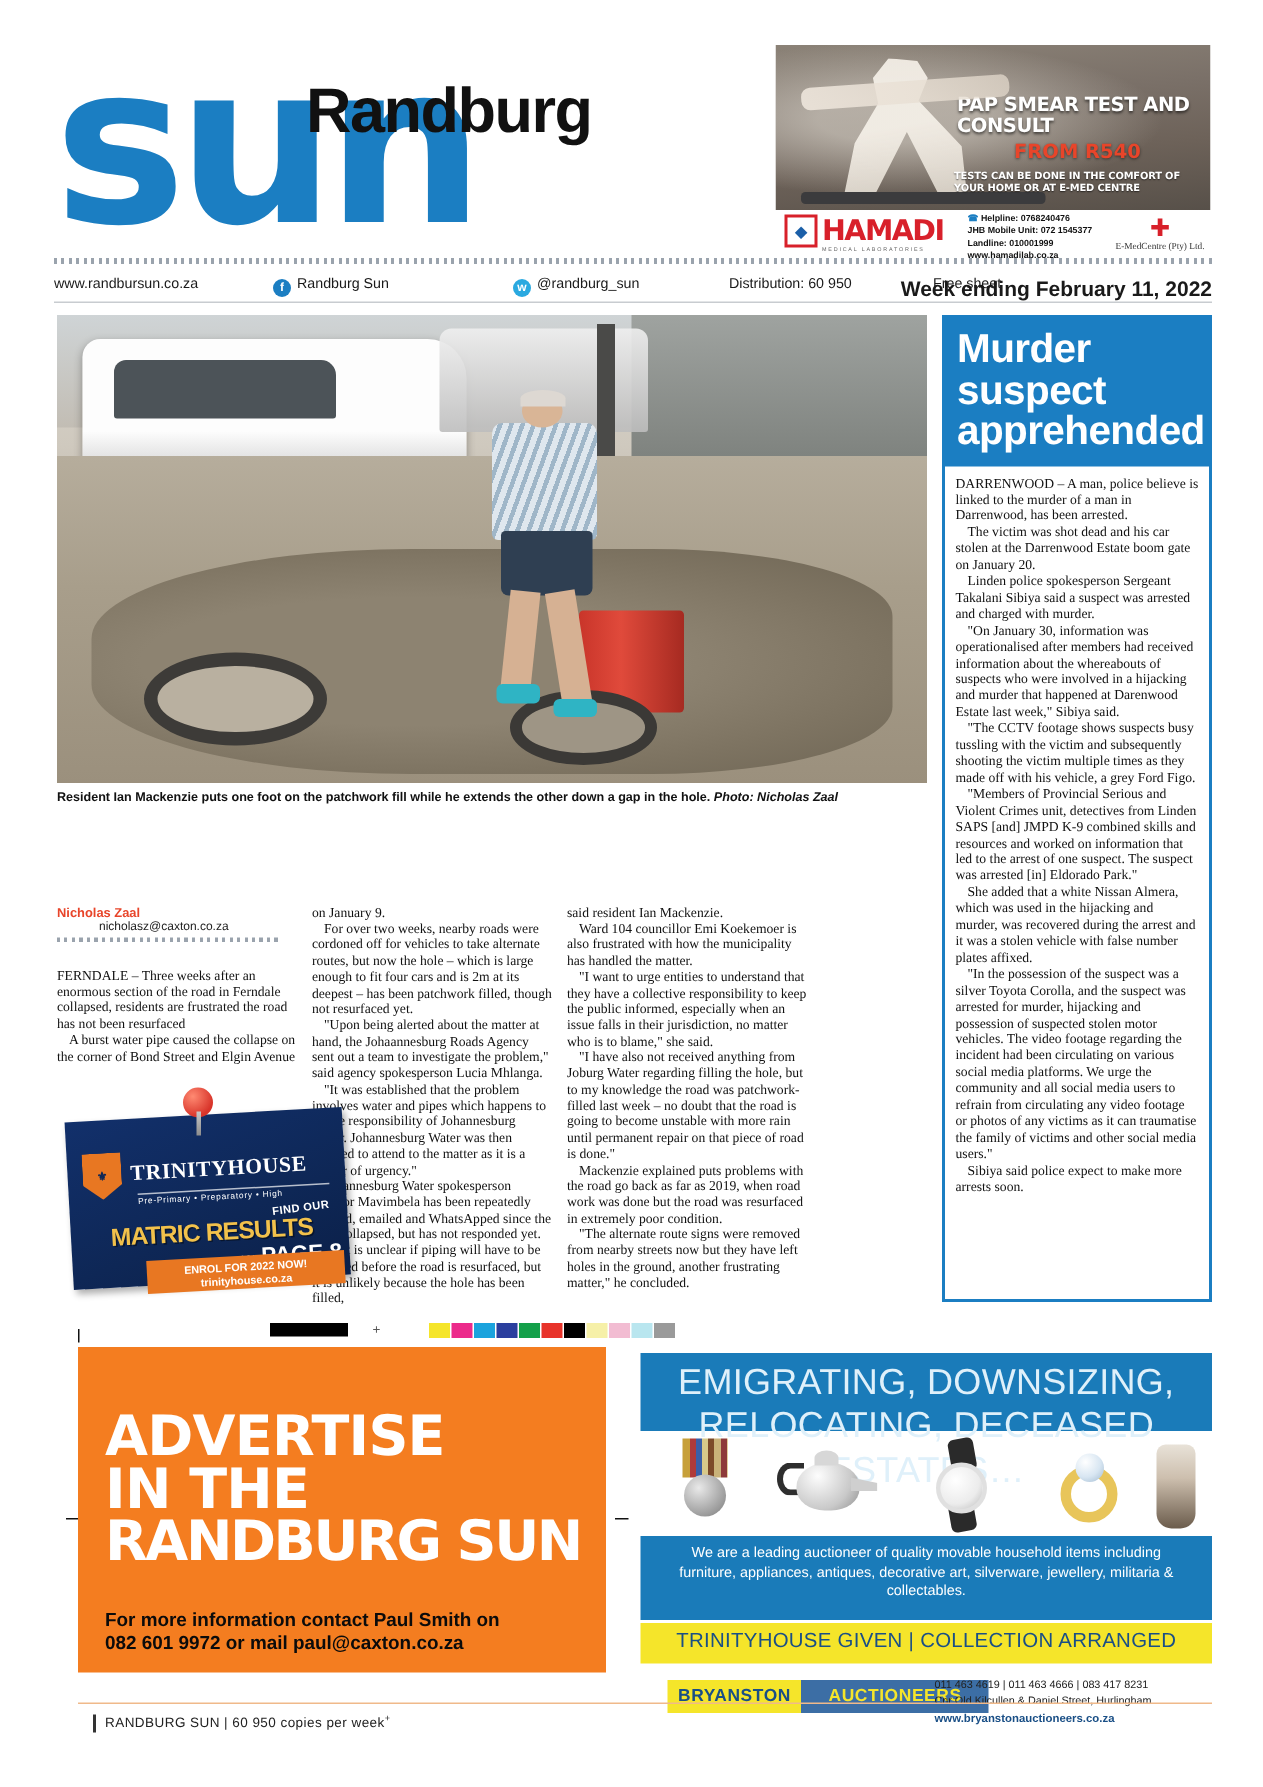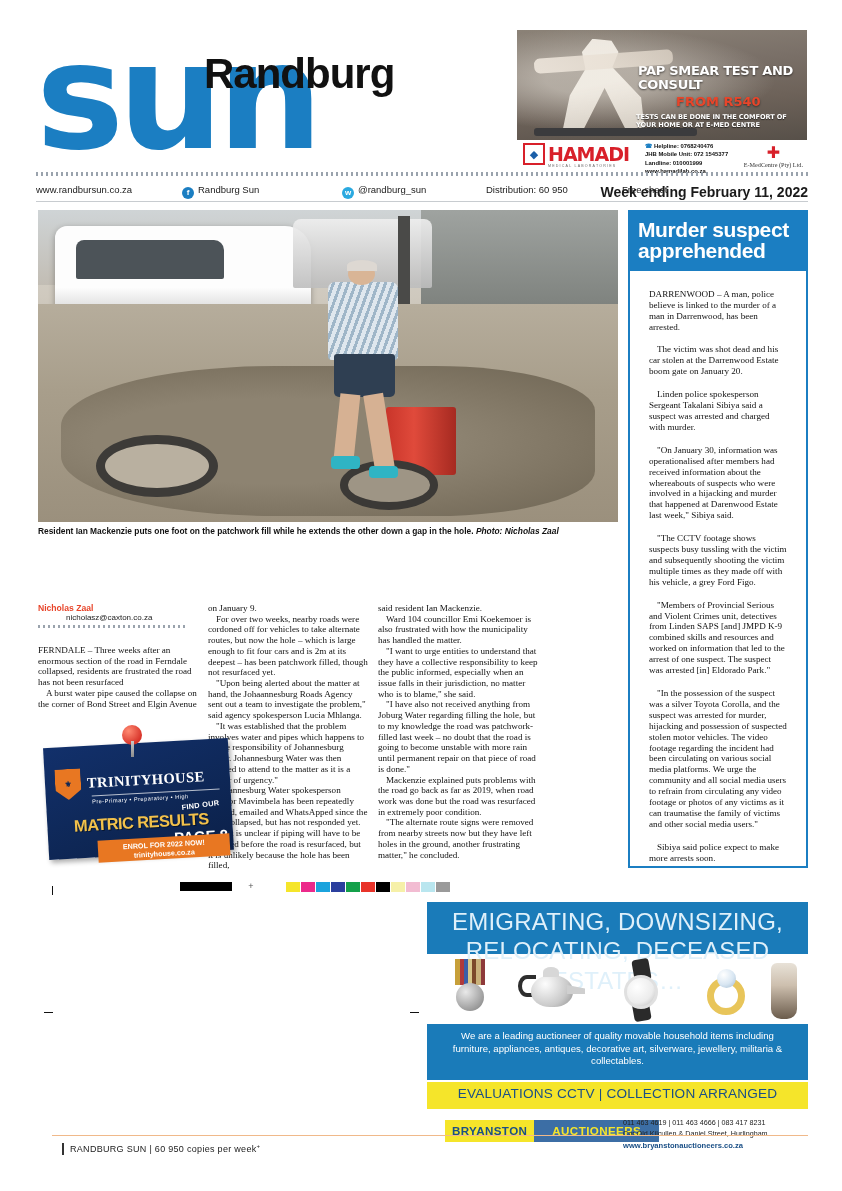--- a/index.html
+++ b/index.html
@@ -191,24 +191,24 @@
   .tri-pin { position:absolute; left:76px; top:0px; width:22px; height:30px; }
   .tri-pin-head { width:20px; height:20px; border-radius:50%;
                   background:radial-gradient(circle at 33% 30%, #ff8a72, #d8342a 70%); }
   .tri-pin-needle { position:absolute; left:9px; top:16px; width:3px; height:16px;
                     background:linear-gradient(180deg,#c7c7c7,#8d8d8d); }
 
   
   .sidebar { position:absolute; left:628px; top:210px; width:180px; height:658px;
              border:2px solid #1b7ec2; background:#fff; }
   .sb-head { background:#1b7ec2; color:#fff; padding:7px 8px 9px 8px;
-             font-size:21px; font-weight:bold; line-height:1.02; letter-spacing:-.4px; }
+             font-size:27px; font-weight:bold; line-height:1.02; letter-spacing:-.4px; }
   .sb-body { padding:6px 7px 5px 7px; font-family:"Liberation Serif", serif;
              font-size:9.1px; line-height:1.2; color:#111; }
-  .sb-body p { margin:12px; text-indent:8px; }
+  .sb-body p { margin:0; text-indent:8px; }
   .sb-body p.first { text-indent:0; }
 
   
   .colorbar { position:absolute; left:180px; top:882px; width:250px; height:12px; }
   .cb-blk { position:absolute; left:0; top:0; width:52px; height:9px; background:#000; }
   .cb-reg { position:absolute; left:66px; top:0; width:10px; height:9px; color:#555;
             font-size:9px; line-height:9px; text-align:center; }
   .cb-sw { position:absolute; top:0; width:14px; height:10px; }
   .crop-mark-v { position:absolute; width:1px; height:9px; background:#111; }
   .crop-mark-h { position:absolute; width:9px; height:1px; background:#111; }
@@ -423,20 +423,21 @@
 
   <div class="sidebar">
     <div class="sb-head">Murder suspect apprehended</div>
     <div class="sb-body">
       <p class="first">DARRENWOOD – A man, police believe is linked to the murder of a man in Darrenwood, has been arrested.</p>
       <p>The victim was shot dead and his car stolen at the Darrenwood Estate boom gate on January 20.</p>
       <p>Linden police spokesperson Sergeant Takalani Sibiya said a suspect was arrested and charged with murder.</p>
       <p>"On January 30, information was operationalised after members had received information about the whereabouts of suspects who were involved in a hijacking and murder that happened at Darenwood Estate last week," Sibiya said.</p>
       <p>"The CCTV footage shows suspects busy tussling with the victim and subsequently shooting the victim multiple times as they made off with his vehicle, a grey Ford Figo.</p>
       <p>"Members of Provincial Serious and Violent Crimes unit, detectives from Linden SAPS [and] JMPD K-9 combined skills and resources and worked on information that led to the arrest of one suspect. The suspect was arrested [in] Eldorado Park."</p>
+      <p>She added that a white Nissan Almera, which was used in the hijacking and murder, was recovered during the arrest and it was a stolen vehicle with false number plates affixed.</p>
       <p>"In the possession of the suspect was a silver Toyota Corolla, and the suspect was arrested for murder, hijacking and possession of suspected stolen motor vehicles. The video footage regarding the incident had been circulating on various social media platforms. We urge the community and all social media users to refrain from circulating any video footage or photos of any victims as it can traumatise the family of victims and other social media users."</p>
       <p>Sibiya said police expect to make more arrests soon.</p>
     </div>
   </div>
 
   <div class="colorbar">
     <div class="cb-blk"></div>
     <div class="cb-reg">+</div>
     <div class="cb-sw" style="left:106px;background:#f5e52a"></div>
     <div class="cb-sw" style="left:121px;background:#ec2a8b"></div>
@@ -447,20 +448,31 @@
     <div class="cb-sw" style="left:196px;background:#000000"></div>
     <div class="cb-sw" style="left:211px;background:#f6f0a8"></div>
     <div class="cb-sw" style="left:226px;background:#f2bcd2"></div>
     <div class="cb-sw" style="left:241px;background:#b9e6ef"></div>
     <div class="cb-sw" style="left:256px;background:#9a9a9a"></div>
   </div>
   <div class="crop-mark-v" style="left:52px;top:886px;"></div>
   <div class="crop-mark-h" style="left:44px;top:1012px;"></div>
   <div class="crop-mark-h" style="left:410px;top:1012px;"></div>
 
+  <div class="advbox">
+    <div class="adv-big">
+      <div>ADVERTISE</div>
+      <div>IN THE</div>
+      <div class="l3">RANDBURG SUN</div>
+    </div>
+    <div class="adv-sub">
+      <div>For more information contact Paul Smith on</div>
+      <div>082 601 9972 or mail paul@caxton.co.za</div>
+    </div>
+  </div>
 
   <div class="bry">
     <div class="bry-head">EMIGRATING, DOWNSIZING, RELOCATING, DECEASED ESTATES…</div>
     <div class="bry-items">
       <div class="bi bi-medal">
         <div class="rib"></div>
         <div class="disc"></div>
       </div>
       <div class="bi bi-teapot">
         <div class="handle"></div>
@@ -476,21 +488,21 @@
       <div class="bi bi-ring">
         <div class="band"></div>
         <div class="stone"></div>
       </div>
       <div class="bi bi-vase">
         <div class="v"></div>
       </div>
     </div>
     <div class="bry-desc">We are a leading auctioneer of quality movable household items including furniture, appliances, antiques, decorative art, silverware, jewellery, militaria &amp; collectables.</div>
     <div class="bry-yellow">
-      <span>EVALUATIONS CCTV</span>
+      <span>TRINITYHOUSE GIVEN</span>
       <span>|</span>
       <span>COLLECTION ARRANGED</span>
     </div>
     <div class="bry-foot">
       <div class="bry-logo">
         <div class="a">BRYANSTON</div>
         <div class="b">AUCTIONEERS</div>
       </div>
       <div class="bry-contact">
         <div>011 463 4619 | 011 463 4666 | 083 417 8231</div>

